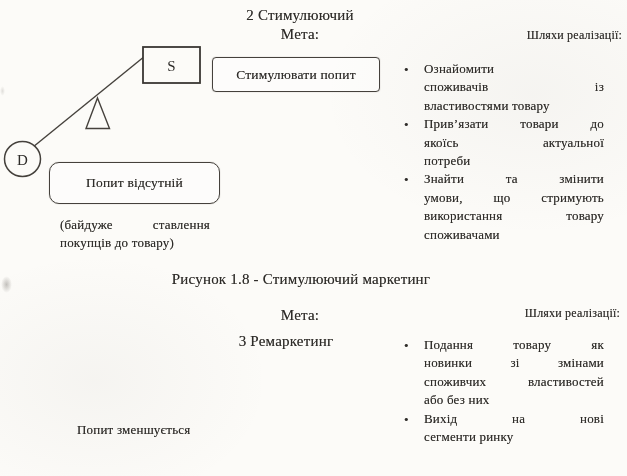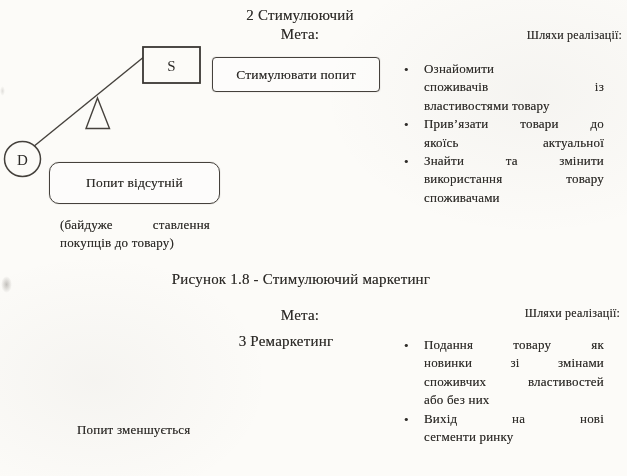--- a/index.html
+++ b/index.html
@@ -97,24 +97,26 @@
     <li class="path-item">
       <span class="bullet-dot">•</span>
       <div class="bline jl">Ознайомити</div>
       <div class="bline jl">споживачів із</div>
       <div class="bline ll">властивостями товару</div>
     </li>
     <li class="path-item">
       <span class="bullet-dot">•</span>
       <div class="bline jl">Прив’язати товари до</div>
       <div class="bline jl">якоїсь актуальної</div>
+      <div class="bline ll">потреби</div>
     </li>
     <li class="path-item">
       <span class="bullet-dot">•</span>
       <div class="bline jl">Знайти та змінити</div>
+      <div class="bline jl">умови, що стримують</div>
       <div class="bline jl">використання товару</div>
       <div class="bline ll">споживачами</div>
     </li>
   </ul>
 
   <div class="abs caption txt" style="left:91px;top:270px;width:420px;">Рисунок 1.8 - Стимулюючий маркетинг</div>
 
   <div class="abs hdr txt" style="left:196px;top:288px;width:180px;margin-top:44px;">3 Ремаркетинг</div>
   <div class="abs hdr txt" style="left:210px;top:306px;width:180px;">Мета:</div>
   <div class="abs hdr-right txt" style="left:400px;top:304px;width:220px;">Шляхи реалізації:</div>

